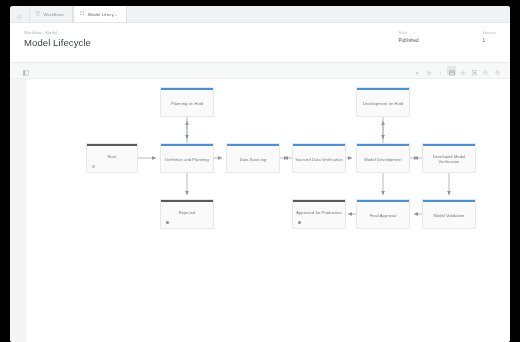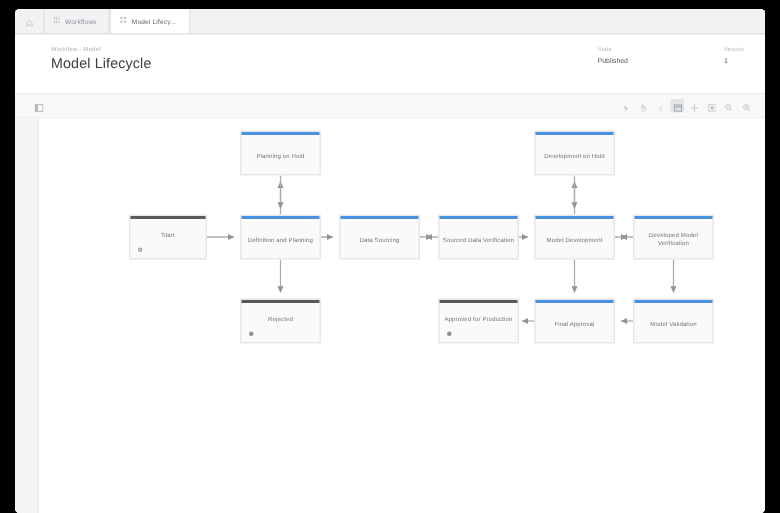--- a/index.html
+++ b/index.html
@@ -50,21 +50,21 @@
     border-right: 1px solid #e0e2e4;
     border-left: 1px solid #e0e2e4;
     margin-top: -1px;
   }
   .tabfill { flex: 1; background: #f1f2f3; }
   .ico { display: inline-block; opacity: .55; }
 
   
   .pagehead {
     background: #ffffff;
-    padding: 7px 14px 8px 24px;
+    padding: 7px 14px 8px 14px;
     display: flex;
     align-items: flex-start;
     border-bottom: 1px solid #ececee;
     height: 40px;
   }
   .crumb {
     font-size: 3.9px;
     color: #a9adb2;
     letter-spacing: .2px;
     margin-bottom: 2px;

